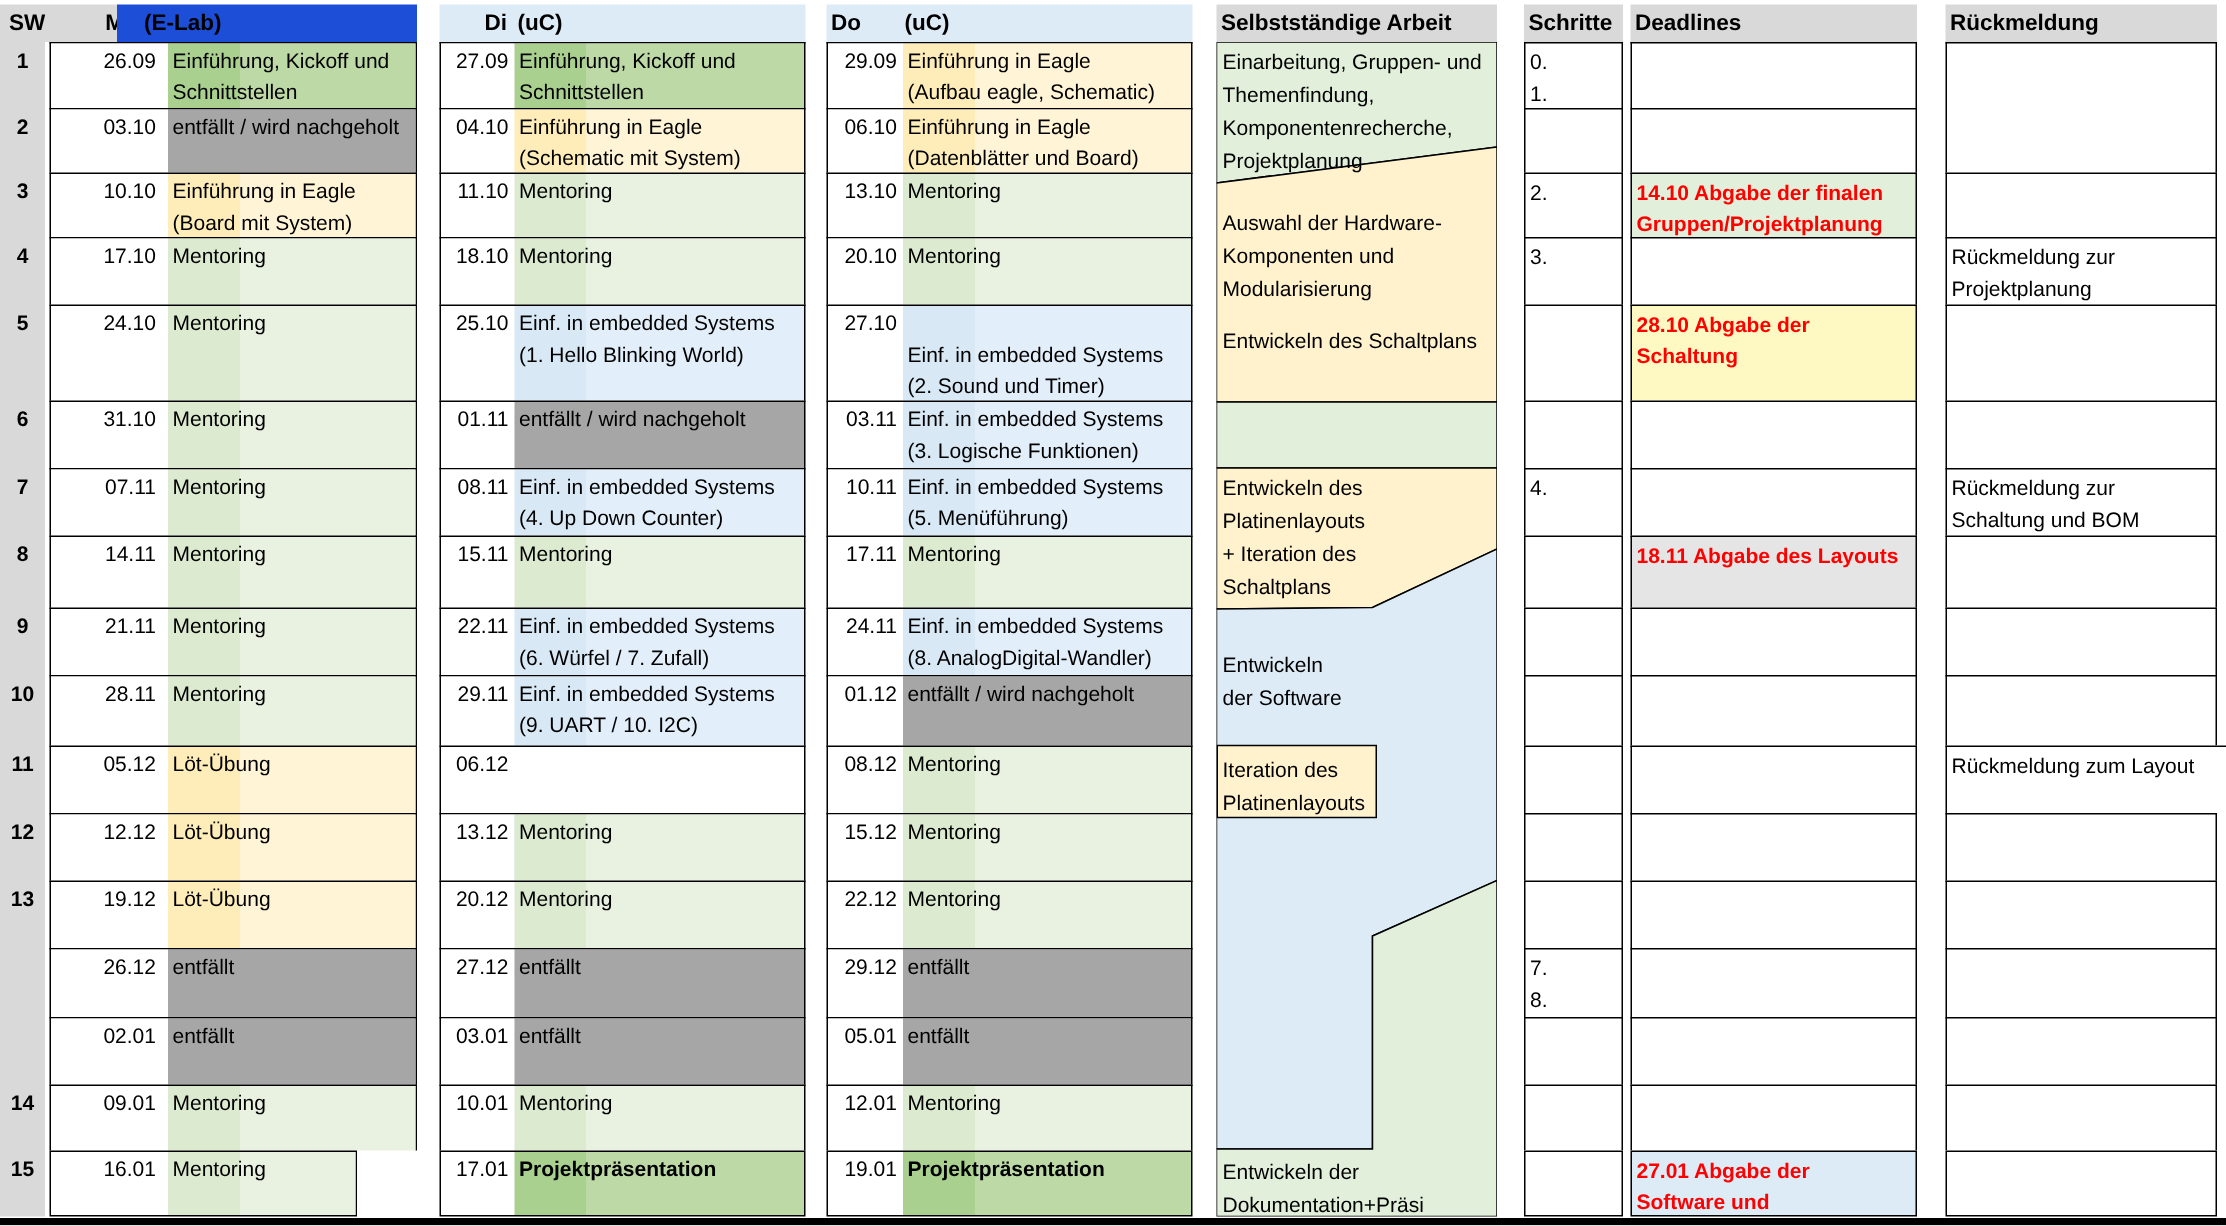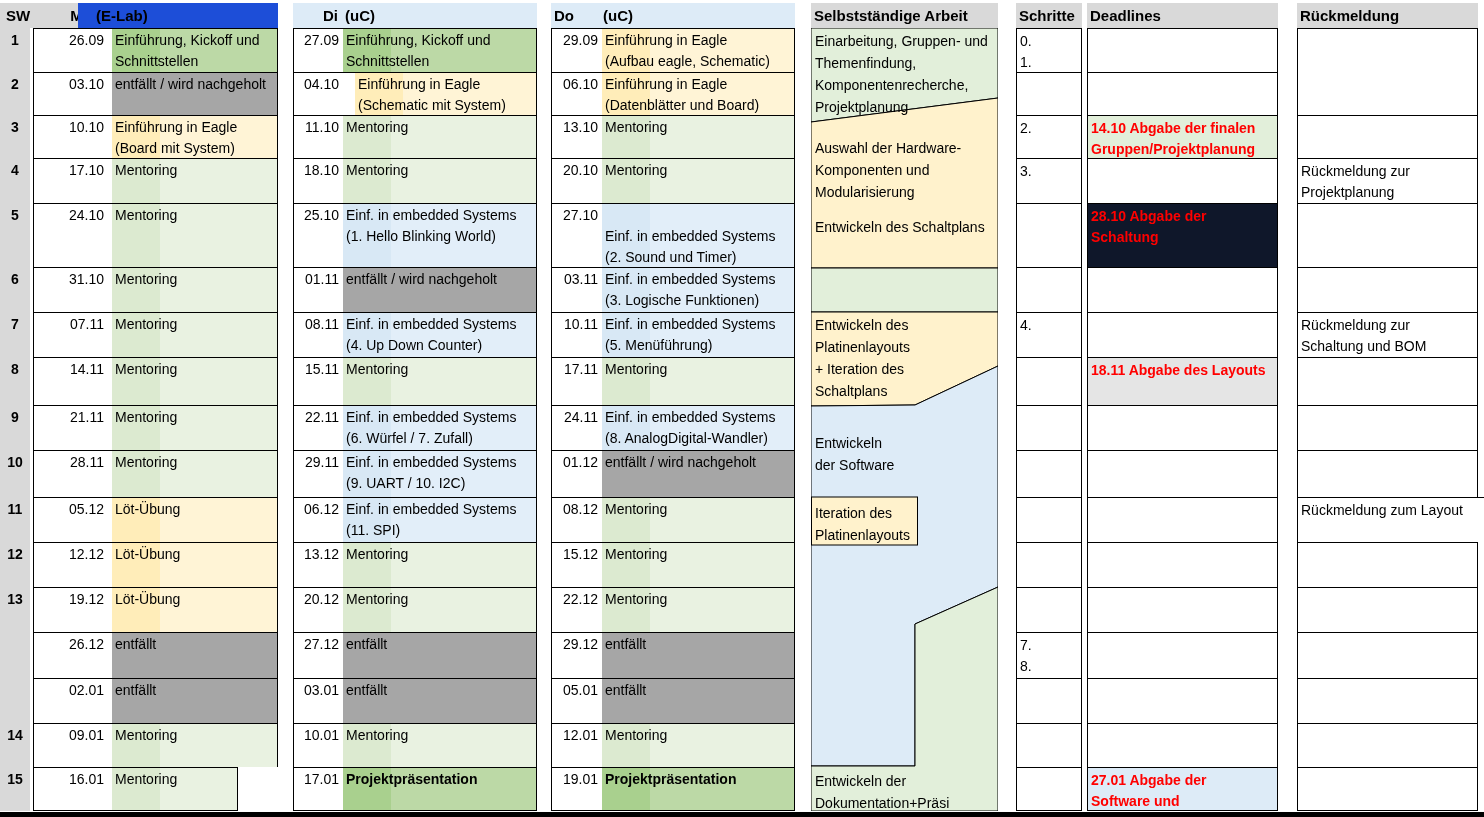--- a/index.html
+++ b/index.html
@@ -174,21 +174,21 @@
         <div class="line">Mentoring</div>
       </div>
     </div>
     <div class="abs row" style="left: 293px; top: 28px; width: 244px; height: 44px;">
       <div class="datecell" style="flex: 0 0 45px; width: 45px; padding-right: 4px;">27.09</div>
       <div class="eventcell" style="background: linear-gradient(90deg, rgb(169, 208, 142) 0px, rgb(169, 208, 142) 48px, rgb(188, 217, 166) 48px);">
         <div class="line">Einführung, Kickoff und</div>
         <div class="line">Schnittstellen</div>
       </div>
     </div>
-    <div class="abs row" style="left: 293px; top: 72px; width: 244px; height: 43px; gap: 12px;">
+    <div class="abs row" style="left: 293px; top: 72px; width: 244px; height: 43px;">
       <div class="datecell" style="flex: 0 0 45px; width: 45px; padding-right: 4px;">04.10</div>
       <div class="eventcell" style="background: linear-gradient(90deg, rgb(255, 237, 185) 0px, rgb(255, 237, 185) 48px, rgb(255, 244, 214) 48px);">
         <div class="line">Einführung in Eagle</div>
         <div class="line">(Schematic mit System)</div>
       </div>
     </div>
     <div class="abs row" style="left: 293px; top: 115px; width: 244px; height: 43px;">
       <div class="datecell" style="flex: 0 0 45px; width: 45px; padding-right: 4px;">11.10</div>
       <div class="eventcell" style="background: linear-gradient(90deg, rgb(220, 234, 208) 0px, rgb(220, 234, 208) 48px, rgb(233, 242, 225) 48px);">
         <div class="line">Mentoring</div>
@@ -233,21 +233,21 @@
         <div class="line">(6. Würfel / 7. Zufall)</div>
       </div>
     </div>
     <div class="abs row" style="left: 293px; top: 450px; width: 244px; height: 47px;">
       <div class="datecell" style="flex: 0 0 45px; width: 45px; padding-right: 4px;">29.11</div>
       <div class="eventcell" style="background: linear-gradient(90deg, rgb(216, 232, 245) 0px, rgb(216, 232, 245) 48px, rgb(226, 238, 249) 48px);">
         <div class="line">Einf. in embedded Systems</div>
         <div class="line">(9. UART / 10. I2C)</div>
       </div>
     </div>
-    <div class="abs row" style="left: 293px; top: 497px; width: 244px; height: 45px;">
+    <div class="abs row" style="left: 293px; top: 497px; width: 244px; height: 45px; flex-direction: column;">
       <div class="datecell" style="flex: 0 0 45px; width: 45px; padding-right: 4px;">06.12</div>
       <div class="eventcell" style="background: linear-gradient(90deg, rgb(216, 232, 245) 0px, rgb(216, 232, 245) 48px, rgb(226, 238, 249) 48px);">
         <div class="line">Einf. in embedded Systems</div>
         <div class="line">(11. SPI)</div>
       </div>
     </div>
     <div class="abs row" style="left: 293px; top: 542px; width: 244px; height: 45px;">
       <div class="datecell" style="flex: 0 0 45px; width: 45px; padding-right: 4px;">13.12</div>
       <div class="eventcell" style="background: linear-gradient(90deg, rgb(220, 234, 208) 0px, rgb(220, 234, 208) 48px, rgb(233, 242, 225) 48px);">
         <div class="line">Mentoring</div>
@@ -464,21 +464,21 @@
     <div class="abs cell" style="left: 1016px; top: 678px; width: 66px; height: 45px;"></div>
     <div class="abs cell" style="left: 1016px; top: 723px; width: 66px; height: 44px;"></div>
     <div class="abs cell last" style="left: 1016px; top: 767px; width: 66px; height: 44px;"></div>
     <div class="abs cell" style="left: 1087px; top: 28px; width: 191px; height: 44px;"></div>
     <div class="abs cell" style="left: 1087px; top: 72px; width: 191px; height: 43px;"></div>
     <div class="abs cell dl" style="left: 1087px; top: 115px; width: 191px; height: 43px; background: rgb(226, 239, 218); color: rgb(255, 0, 0);">
       <div class="line">14.10 Abgabe der finalen</div>
       <div class="line">Gruppen/Projektplanung</div>
     </div>
     <div class="abs cell" style="left: 1087px; top: 158px; width: 191px; height: 45px;"></div>
-    <div class="abs cell dl" style="left: 1087px; top: 203px; width: 191px; height: 64px; background: #0f172a; color: rgb(255, 0, 0);">
+    <div class="abs cell dl" style="left: 1087px; top: 203px; width: 191px; height: 64px; background: #fef9c3; color: rgb(255, 0, 0);">
       <div class="line">28.10 Abgabe der</div>
       <div class="line">Schaltung</div>
     </div>
     <div class="abs cell" style="left: 1087px; top: 267px; width: 191px; height: 45px;"></div>
     <div class="abs cell" style="left: 1087px; top: 312px; width: 191px; height: 45px;"></div>
     <div class="abs cell dl" style="left: 1087px; top: 357px; width: 191px; height: 48px; background: #e5e5e5; color: rgb(255, 0, 0);">
       <div class="line">18.11 Abgabe des Layouts</div>
     </div>
     <div class="abs cell" style="left: 1087px; top: 405px; width: 191px; height: 45px;"></div>
     <div class="abs cell" style="left: 1087px; top: 450px; width: 191px; height: 47px;"></div>

